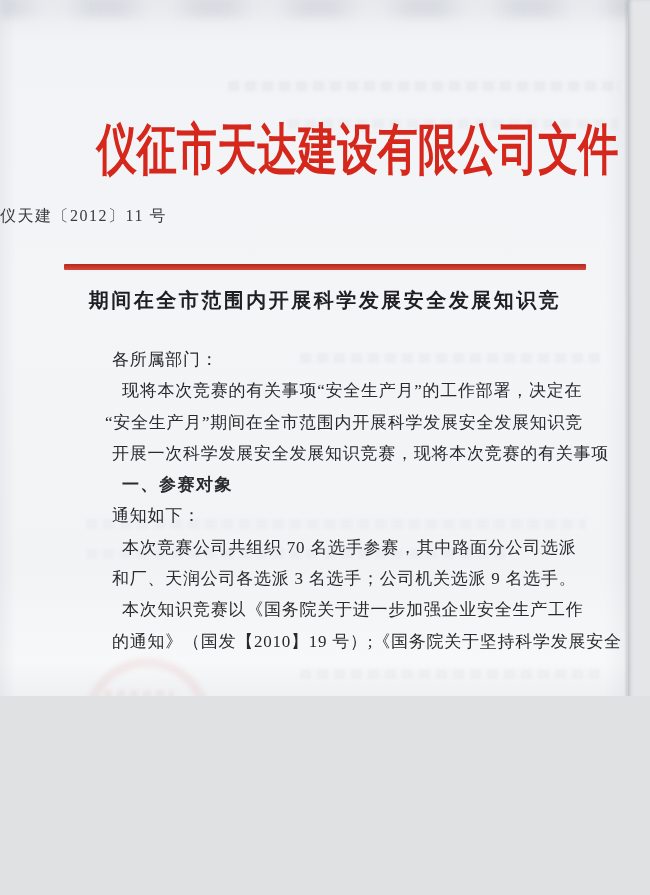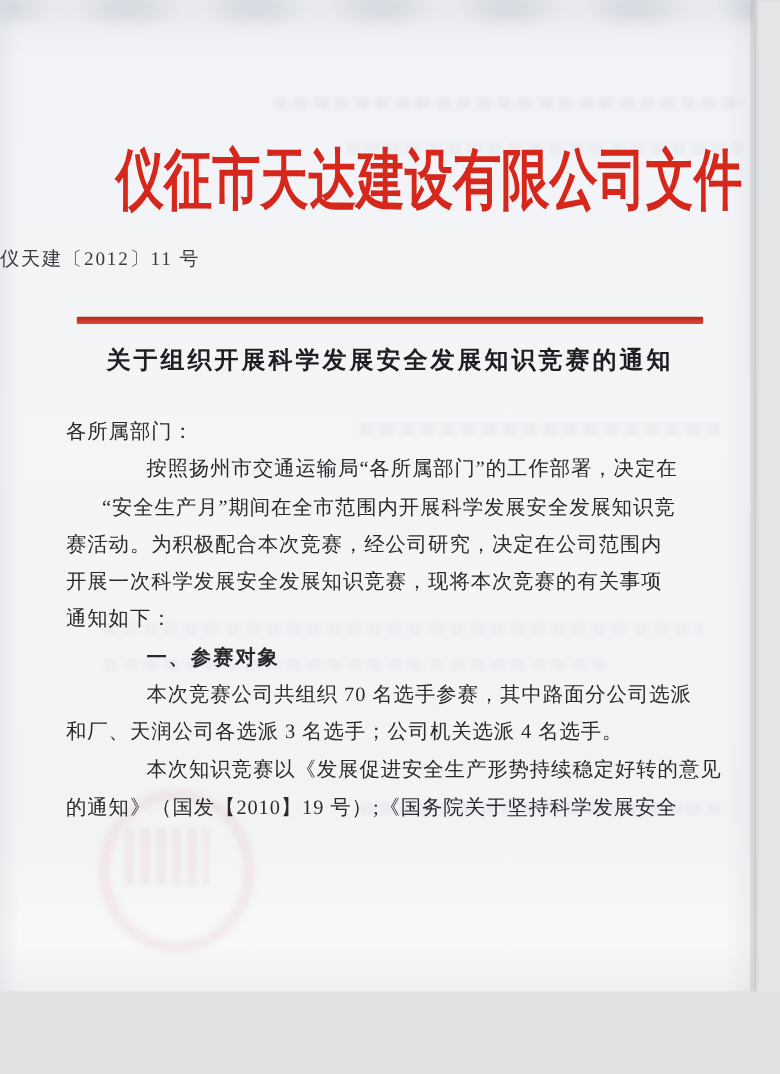--- a/index.html
+++ b/index.html
@@ -3,21 +3,21 @@
 <meta charset="utf-8">
 <style>
   html,body{margin:0;padding:0;}
   body{
     width:650px;height:895px;
     font-family:"Liberation Serif","DejaVu Serif",serif;
     background:#dfe1e3;
     overflow:hidden;
   }
   .page{
-    position:relative;width:650px;height:826px;overflow:hidden;
+    position:relative;width:650px;height:696px;overflow:hidden;
     background:
       linear-gradient(90deg, rgba(190,196,204,0.20) 0%, rgba(190,196,204,0) 2.5%, rgba(190,196,204,0) 93%, rgba(170,176,184,0.22) 99%),
       linear-gradient(180deg, #e9ebef 0%, #f2f3f6 6%, #f4f5f7 45%, #f2f3f5 82%, #f7f8f9 95%, #eff0f2 100%);
   }
   
   .top-shade{
     position:absolute;top:-4px;left:0;width:650px;height:22px;
     background:repeating-linear-gradient(90deg,
       rgba(146,154,168,0.30) 0 14px, rgba(146,154,168,0.04) 44px 64px, rgba(146,154,168,0.30) 92px 106px);
     filter:blur(5px);opacity:.65;
@@ -59,25 +59,25 @@
     border-radius:1px;
   }
   .subject{
     position:absolute;top:287px;left:0;width:650px;margin:0;
     text-align:center;font-size:20px;font-weight:bold;
     letter-spacing:2.5px;color:#1e1e23;white-space:nowrap;
   }
   
   .body{position:absolute;top:344px;left:0;width:650px;}
   .line{
-    height:31.3px;line-height:31.3px;padding-left:55px;
+    height:31.3px;line-height:31.3px;padding-left:112px;
     font-size:17px;letter-spacing:0.75px;color:#2a2a2e;white-space:nowrap;
   }
   .line.indent{padding-left:122px;}
-  .line.hang{padding-left:85px;}
+  .line.hang{padding-left:85px;margin-left:20px;}
   .line.bold{font-weight:bold;letter-spacing:1.5px;}
   
   .bottom-curl{
     position:absolute;left:0;top:844px;width:650px;height:34px;
     background:linear-gradient(180deg, rgba(250,251,252,0) 0%, #f9fafb 55%, #eef0f1 100%);
   }
   .below-strip{
     position:absolute;left:0;top:878px;width:650px;height:17px;
     background:#e0e2e4;
   }
@@ -113,33 +113,32 @@
   <div class="stamp-bleed-inner"></div>
 
   <div class="org-title">
     <span style="color: rgb(214, 39, 28);">仪征市天达建设有限公司文件</span>
   </div>
 
   <div class="doc-number">仪天建〔2012〕11 号</div>
 
   <div class="red-rule" style="background: linear-gradient(rgb(176, 42, 32), rgb(201, 53, 42) 45%, rgb(216, 74, 58));"></div>
 
-  <h1 class="subject">关于组织开展科学发展安全发展知识竞赛的通知</h1>
+  <h1 class="subject">期间在全市范围内开展科学发展安全发展知识竞</h1>
 
   <div class="body">
     <div class="line">各所属部门：</div>
-    <div class="line indent">按照扬州市交通运输局“各所属部门”的工作部署，决定在</div>
+    <div class="line indent">现将本次竞赛的有关事项“安全生产月”的工作部署，决定在</div>
     <div class="line hang">“安全生产月”期间在全市范围内开展科学发展安全发展知识竞</div>
-    <div class="line">赛活动。为积极配合本次竞赛，经公司研究，决定在公司范围内</div>
     <div class="line">开展一次科学发展安全发展知识竞赛，现将本次竞赛的有关事项</div>
+    <div class="line indent bold">一、参赛对象</div>
     <div class="line">通知如下：</div>
-    <div class="line indent bold">一、参赛对象</div>
     <div class="line indent">本次竞赛公司共组织 70 名选手参赛，其中路面分公司选派</div>
-    <div class="line">和厂、天润公司各选派 3 名选手；公司机关选派 4 名选手。</div>
-    <div class="line indent">本次知识竞赛以《发展促进安全生产形势持续稳定好转的意见</div>
+    <div class="line">和厂、天润公司各选派 3 名选手；公司机关选派 9 名选手。</div>
+    <div class="line indent">本次知识竞赛以《国务院关于进一步加强企业安全生产工作</div>
     <div class="line">的通知》（国发【2010】19 号）;《国务院关于坚持科学发展安全</div>
   </div>
 
   <div class="bottom-curl"></div>
   <div class="below-strip"></div>
   <div class="bottom-dark-line"></div>
   <div class="right-paper-edge"></div>
   <div class="right-strip"></div>
 
 </div>

